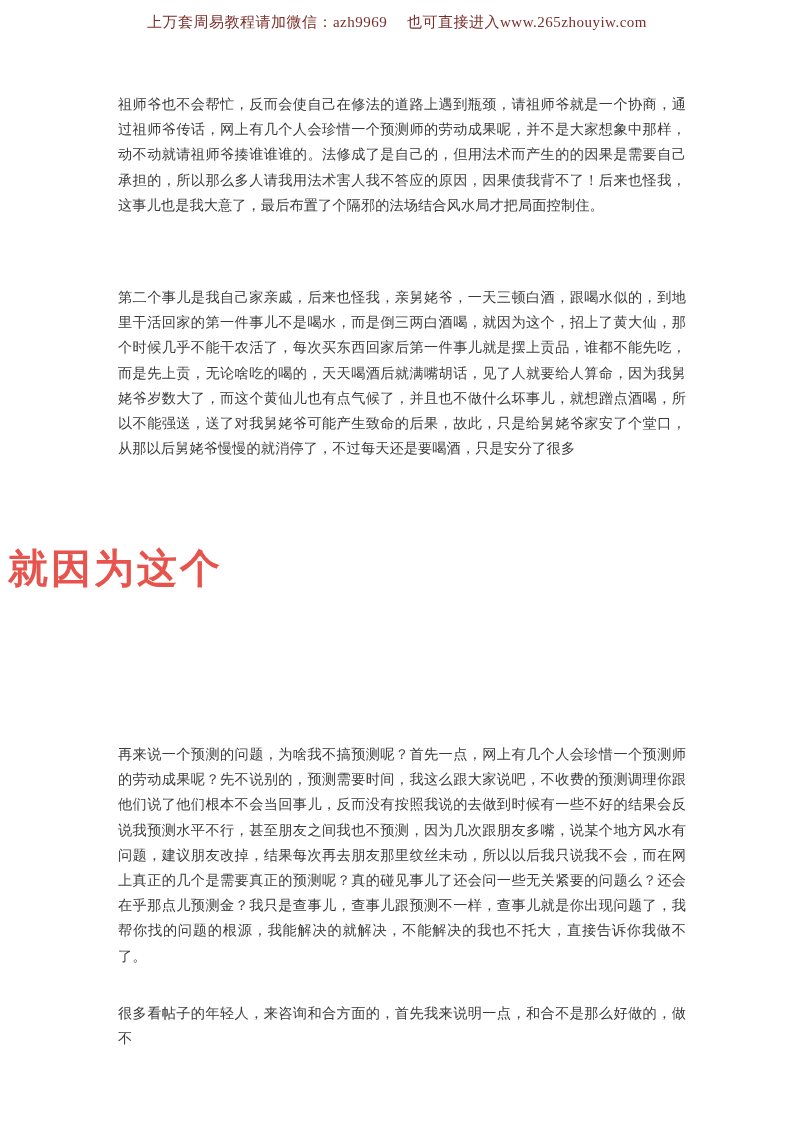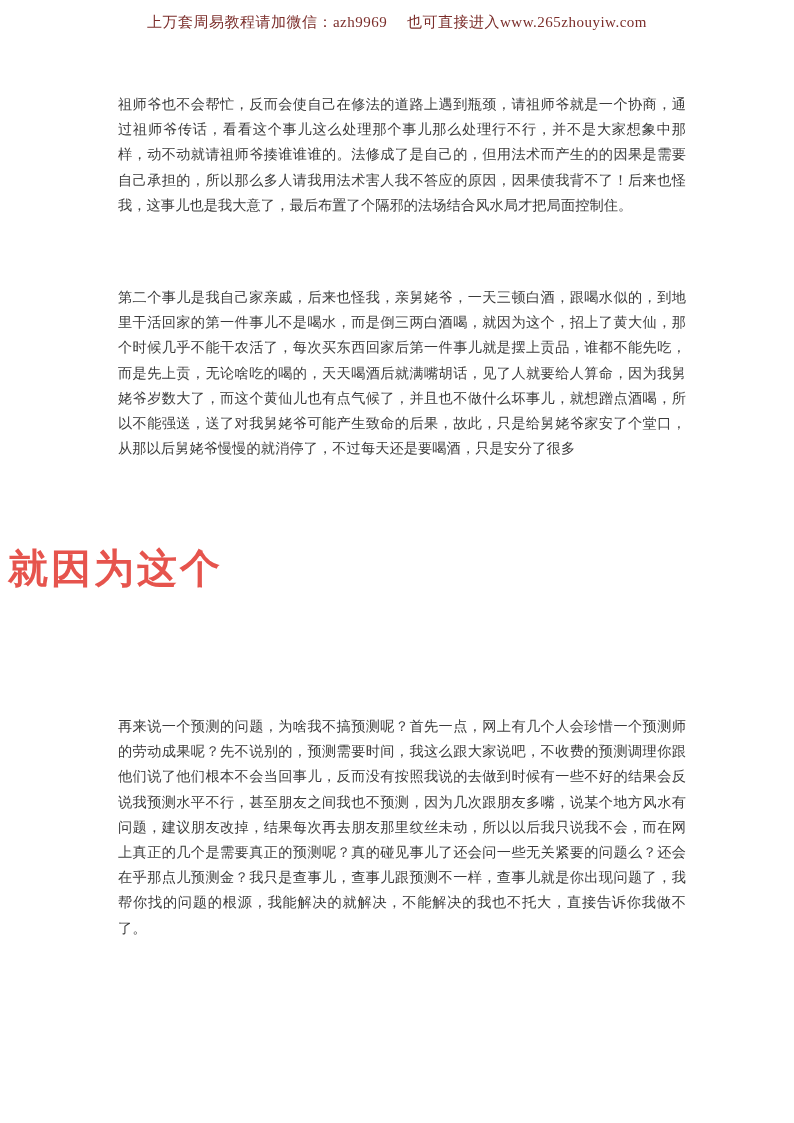--- a/index.html
+++ b/index.html
@@ -34,43 +34,44 @@
     width: 568px;
     font-size: 14.2px;
     line-height: 25.2px;
     color: #3b3b3b;
     text-align: justify;
     text-justify: inter-ideograph;
     letter-spacing: 0.1px;
   }
   .p1 { top: 88px; }
   .p2 { top: 281px; }
-  .p3 { top: 710px; }
+  .p3 { top: 738px; }
   .p4 { top: 997px; }
   .watermark {
     position: absolute;
     top: 540px;
     left: 8px;
     font-family: "Liberation Sans", "DejaVu Sans", sans-serif;
     font-size: 40px;
     font-weight: bold;
     color: #e6544d;
     letter-spacing: 3px;
     line-height: 48px;
   }
 </style>
 </head>
 <body>
 
 <div class="page">
 
   <div class="promo-header">上万套周易教程请加微信：azh9969　 也可直接进入www.265zhouyiw.com</div>
 
-  <div class="para p1">祖师爷也不会帮忙，反而会使自己在修法的道路上遇到瓶颈，请祖师爷就是一个协商，通过祖师爷传话，看看这个事儿这么处理那个事儿那么处理行不行，并不是大家想象中那样，动不动就请祖师爷揍谁谁谁的。法修成了是自己的，但用法术而产生的的因果是需要自己承担的，所以那么多人请我用法术害人我不答应的原因，因果债我背不了！后来也怪我，这事儿也是我大意了，最后布置了个隔邪的法场结合风水局才把局面控制住。</div>
+  <div class="para p1">祖师爷也不会帮忙，反而会使自己在修法的道路上遇到瓶颈，请祖师爷就是一个协商，通过祖师爷传话，网上有几个人会珍惜一个预测师的劳动成果呢，并不是大家想象中那样，动不动就请祖师爷揍谁谁谁的。法修成了是自己的，但用法术而产生的的因果是需要自己承担的，所以那么多人请我用法术害人我不答应的原因，因果债我背不了！后来也怪我，这事儿也是我大意了，最后布置了个隔邪的法场结合风水局才把局面控制住。</div>
 
   <div class="para p2">第二个事儿是我自己家亲戚，后来也怪我，亲舅姥爷，一天三顿白酒，跟喝水似的，到地里干活回家的第一件事儿不是喝水，而是倒三两白酒喝，就因为这个，招上了黄大仙，那个时候几乎不能干农活了，每次买东西回家后第一件事儿就是摆上贡品，谁都不能先吃，而是先上贡，无论啥吃的喝的，天天喝酒后就满嘴胡话，见了人就要给人算命，因为我舅姥爷岁数大了，而这个黄仙儿也有点气候了，并且也不做什么坏事儿，就想蹭点酒喝，所以不能强送，送了对我舅姥爷可能产生致命的后果，故此，只是给舅姥爷家安了个堂口，从那以后舅姥爷慢慢的就消停了，不过每天还是要喝酒，只是安分了很多</div>
 
   <div class="watermark">就因为这个</div>
 
   <div class="para p3">再来说一个预测的问题，为啥我不搞预测呢？首先一点，网上有几个人会珍惜一个预测师的劳动成果呢？先不说别的，预测需要时间，我这么跟大家说吧，不收费的预测调理你跟他们说了他们根本不会当回事儿，反而没有按照我说的去做到时候有一些不好的结果会反说我预测水平不行，甚至朋友之间我也不预测，因为几次跟朋友多嘴，说某个地方风水有问题，建议朋友改掉，结果每次再去朋友那里纹丝未动，所以以后我只说我不会，而在网上真正的几个是需要真正的预测呢？真的碰见事儿了还会问一些无关紧要的问题么？还会在乎那点儿预测金？我只是查事儿，查事儿跟预测不一样，查事儿就是你出现问题了，我帮你找的问题的根源，我能解决的就解决，不能解决的我也不托大，直接告诉你我做不了。</div>
 
+  <div class="para p4">很多看帖子的年轻人，来咨询和合方面的，首先我来说明一点，和合不是那么好做的，做不</div>
 
 </div>
 
 </body></html>

